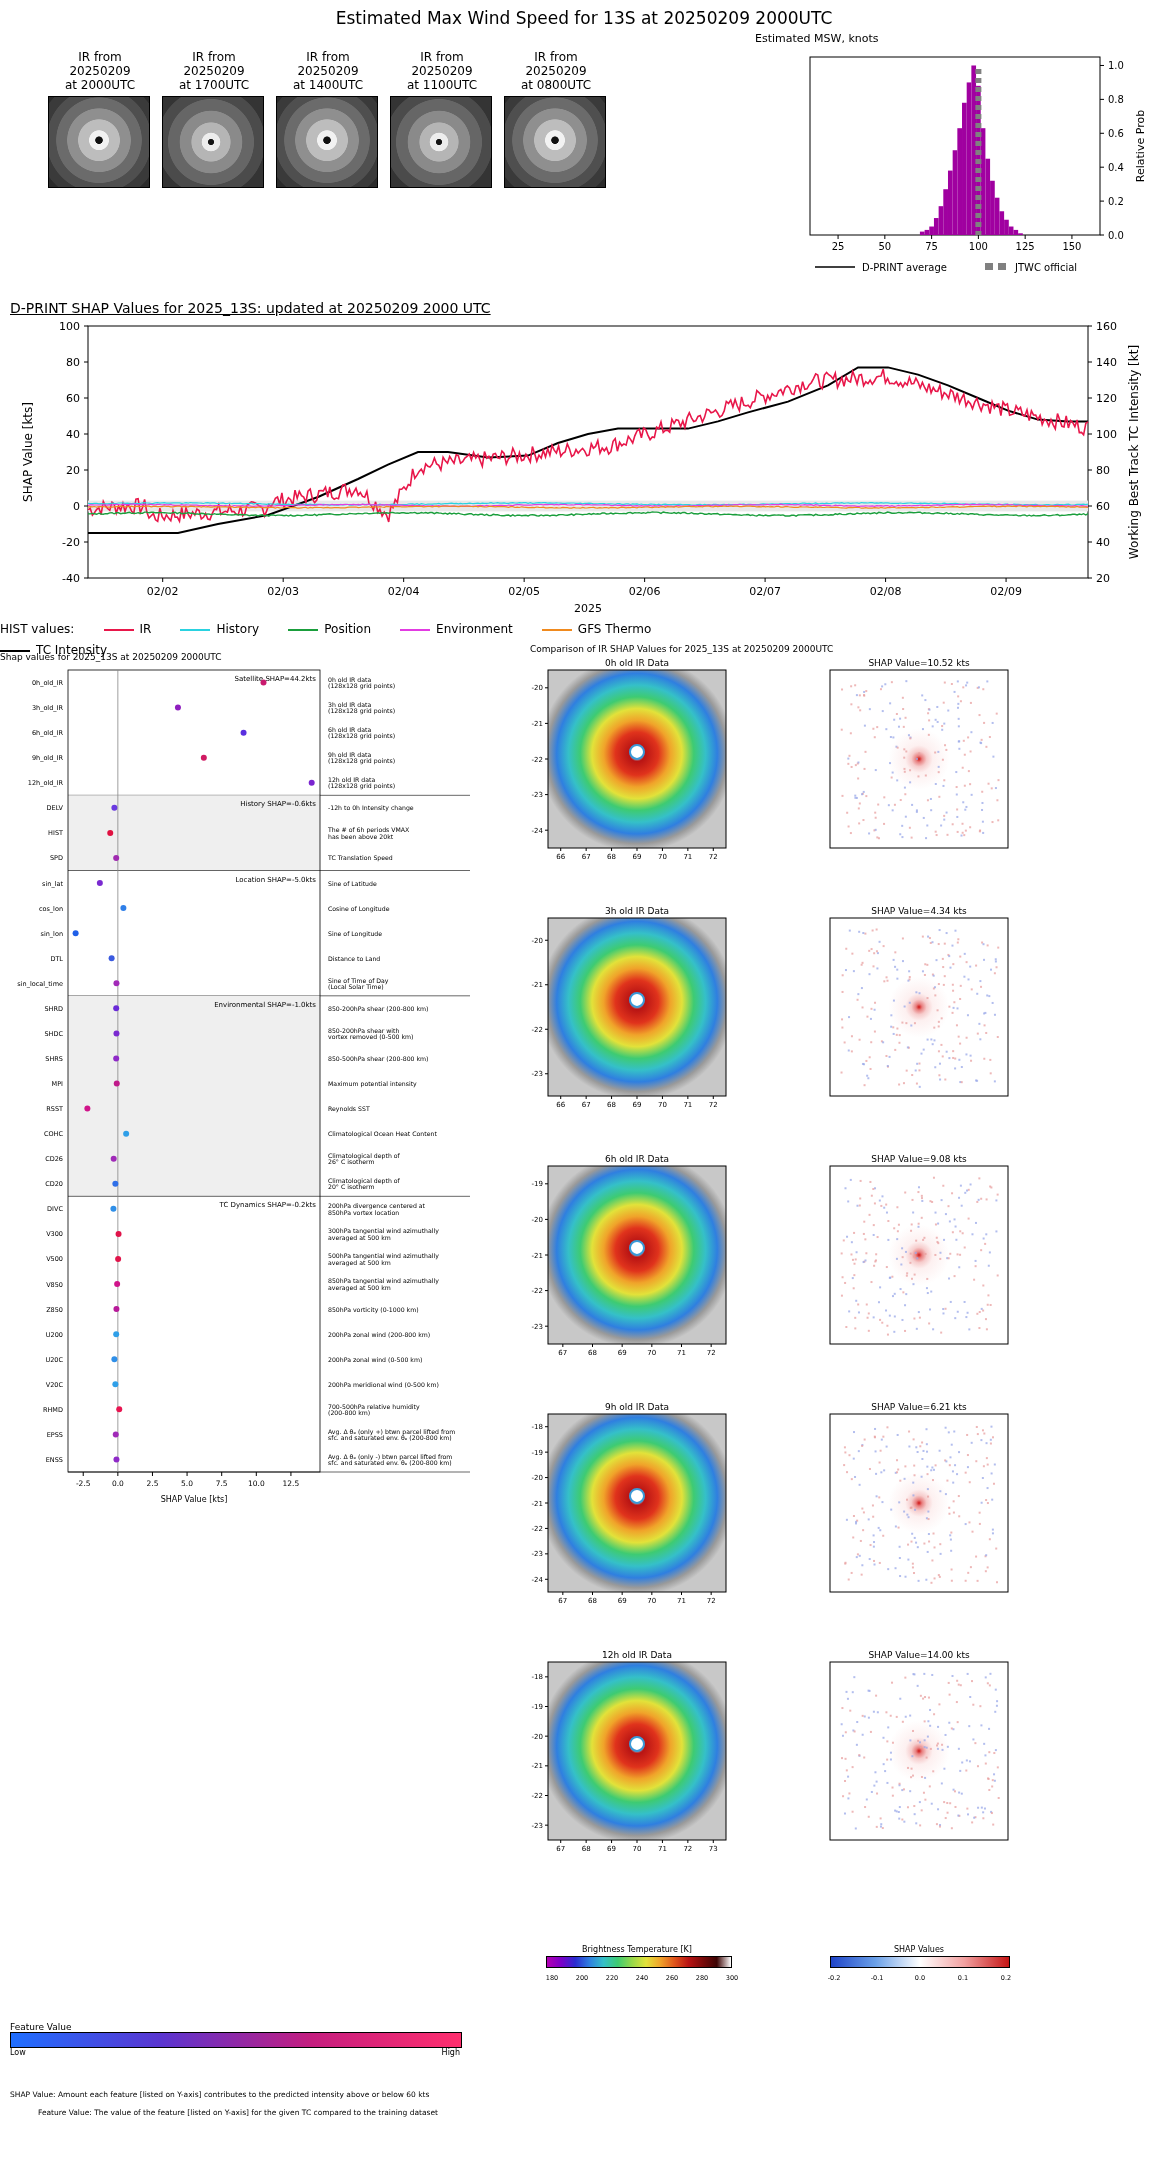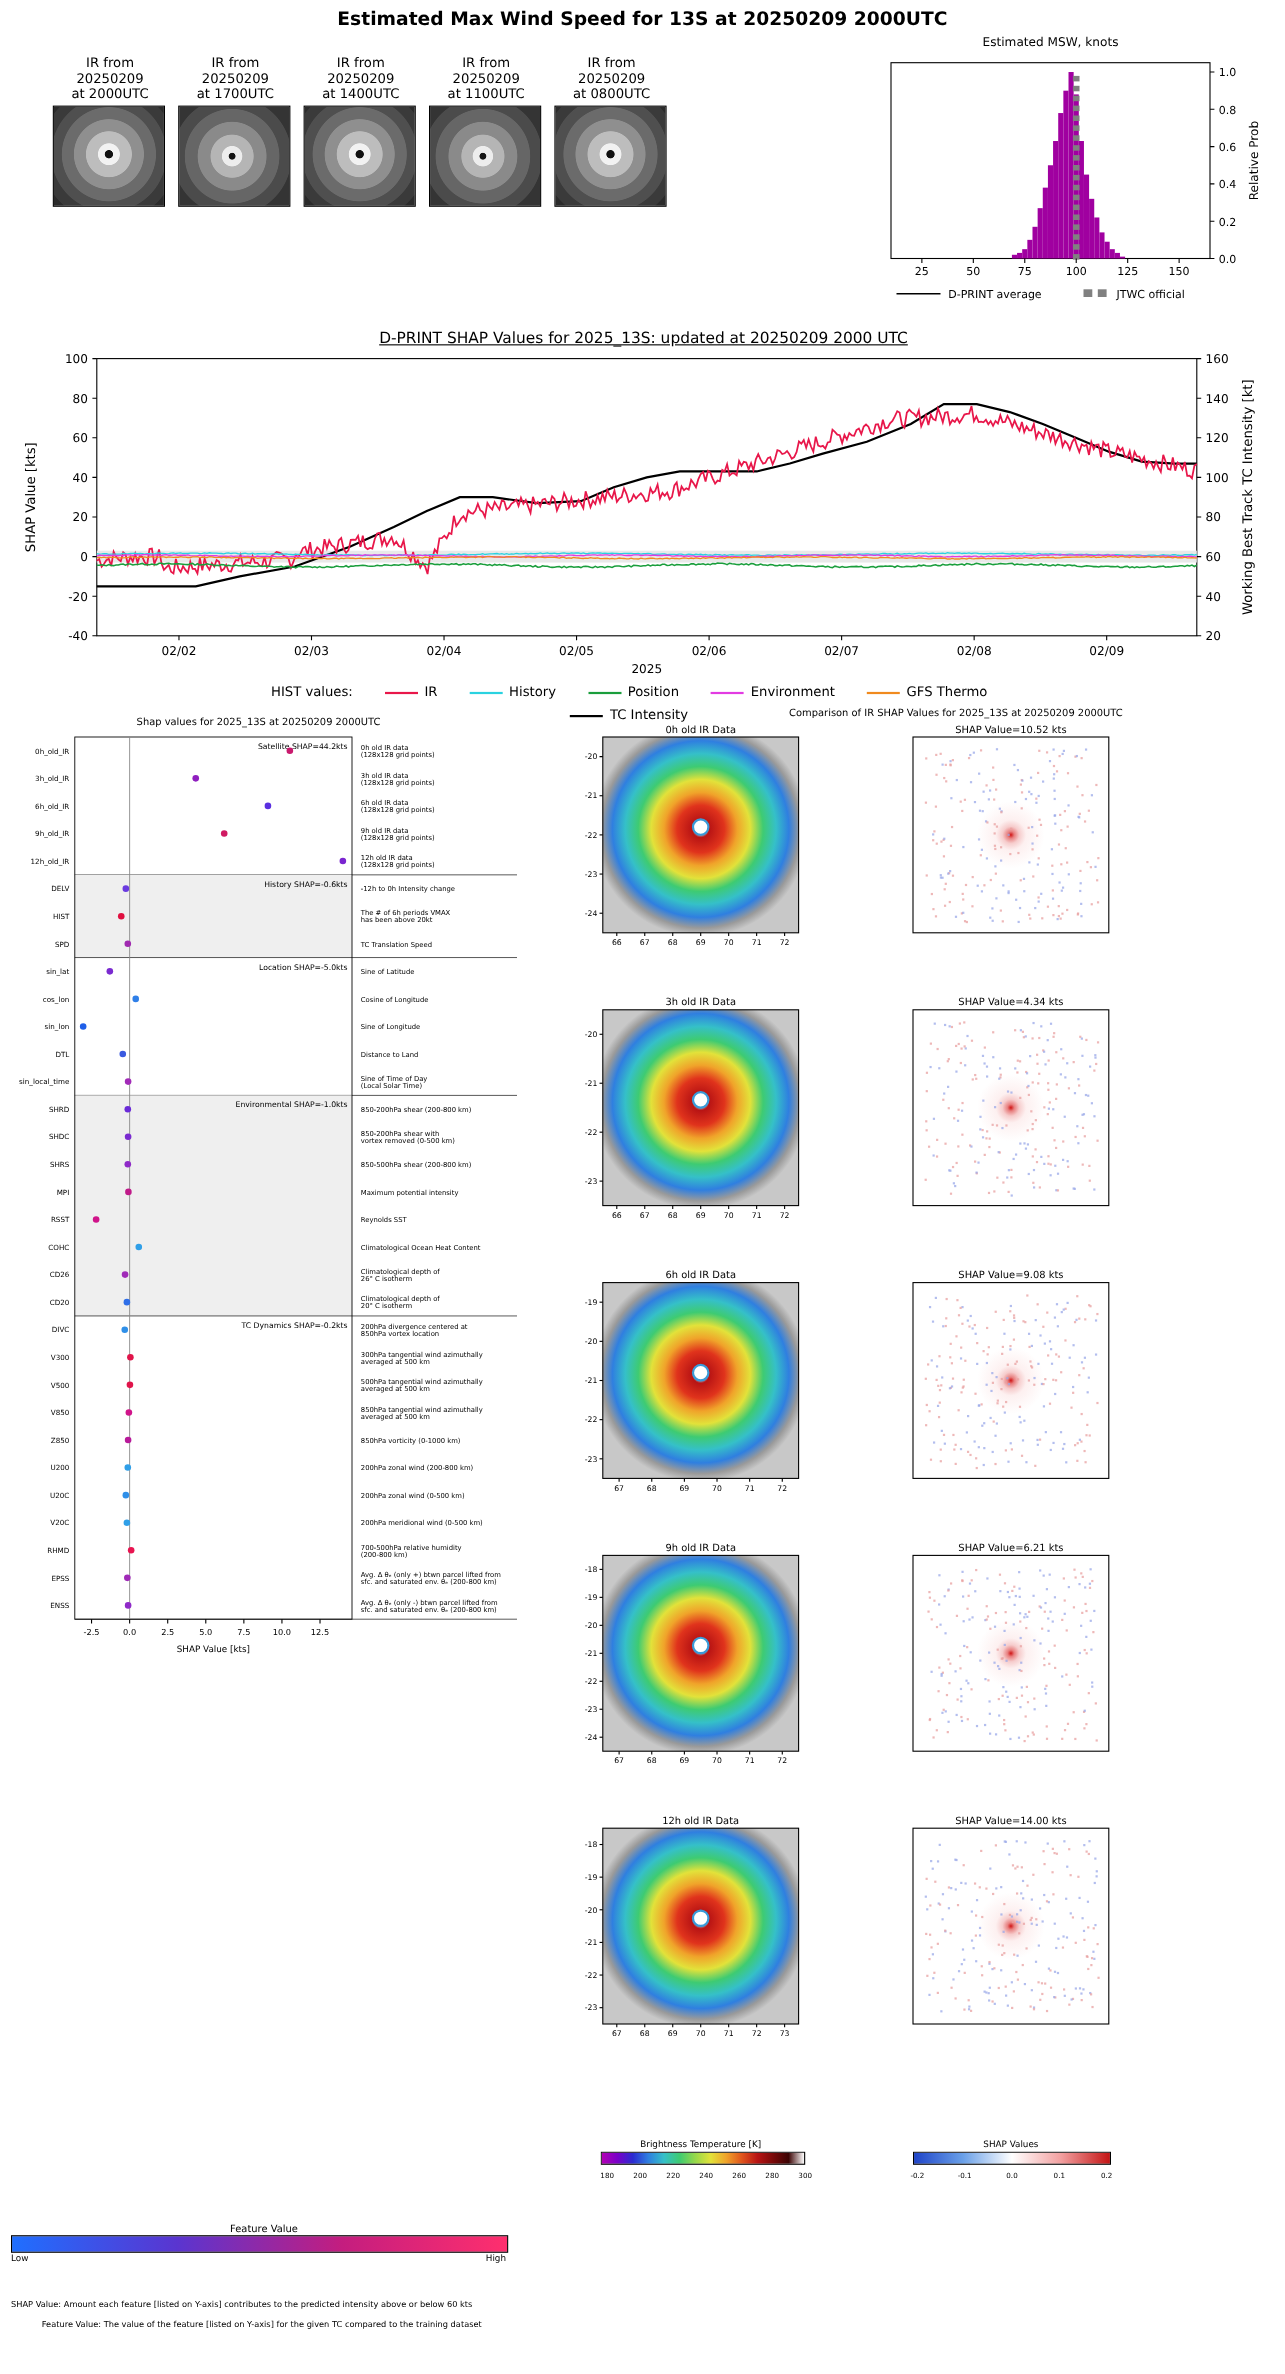--- a/index.html
+++ b/index.html
@@ -1,19 +1,19 @@
 <!DOCTYPE html>
 <html><head>
 <meta charset="utf-8">
 <style>
   html,body{margin:0;padding:0;}
   body{width:1168px;height:2158px;background:#ffffff;font-family:"DejaVu Sans",sans-serif;color:#000;position:relative;overflow:hidden;}
   .abs{position:absolute;}
-  .ttl{font-size:17px;font-weight:bold;text-align:center;width:100%;}
-  .ctr{text-align:center;}
+  .ttl{font-size:17px;font-weight:normal;text-align:center;width:100%;}
+  .ctr{}
   svg{display:block;}
   .ir-thumb-label{font-size:12px;text-align:center;line-height:14px;}
   
   .sat{width:100px;height:90px;background:
      radial-gradient(circle at 50% 48%, #111 0 5%, #f2f2f2 6% 14%, #bdbdbd 15% 30%, #8f8f8f 31% 46%, #6b6b6b 47% 62%, #4f4f4f 63% 76%, #3a3a3a 77% 90%, #2b2b2b 91% 100%);
      border:1px solid #000;}
   .sat2{background:
      radial-gradient(circle at 48% 50%, #151515 0 4%, #ededed 5% 13%, #b5b5b5 14% 28%, #8a8a8a 29% 45%, #666 46% 62%, #4b4b4b 63% 78%, #343434 79% 100%);}
   .legend-line{display:inline-block;width:30px;height:0;border-top:2px solid;vertical-align:middle;margin-right:6px;}
   .lg-item{display:inline-block;font-size:12px;margin-right:24px;white-space:nowrap;}

